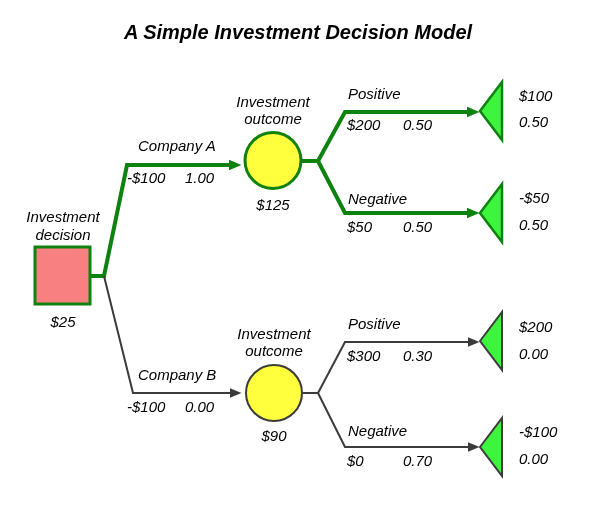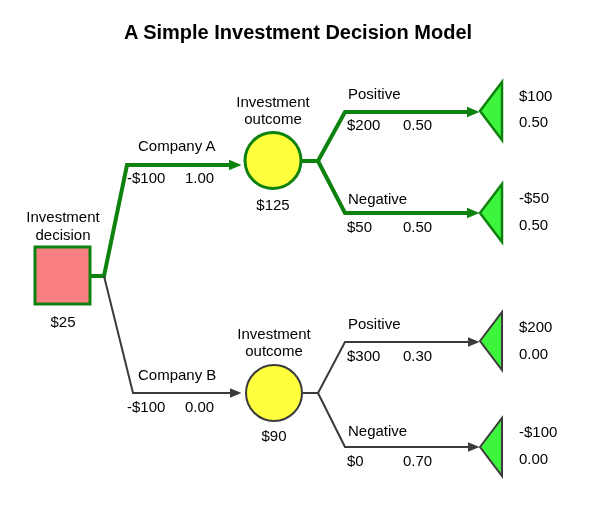--- a/index.html
+++ b/index.html
@@ -3,20 +3,21 @@
 <meta charset="utf-8">
 <style>
   html, body { margin: 0; padding: 0; background: #ffffff; }
   .canvas {
     position: relative;
     width: 607px;
     height: 516px;
     background: #ffffff;
     font-family: "Liberation Sans", sans-serif;
     overflow: hidden;
+    font-style: italic;
   }
   svg { display: block; }
   text {
     font-family: "Liberation Sans", sans-serif;
     font-size: 15px;
     fill: #000000;
   }
   .title-text {
     font-size: 20px;
     font-weight: bold;

